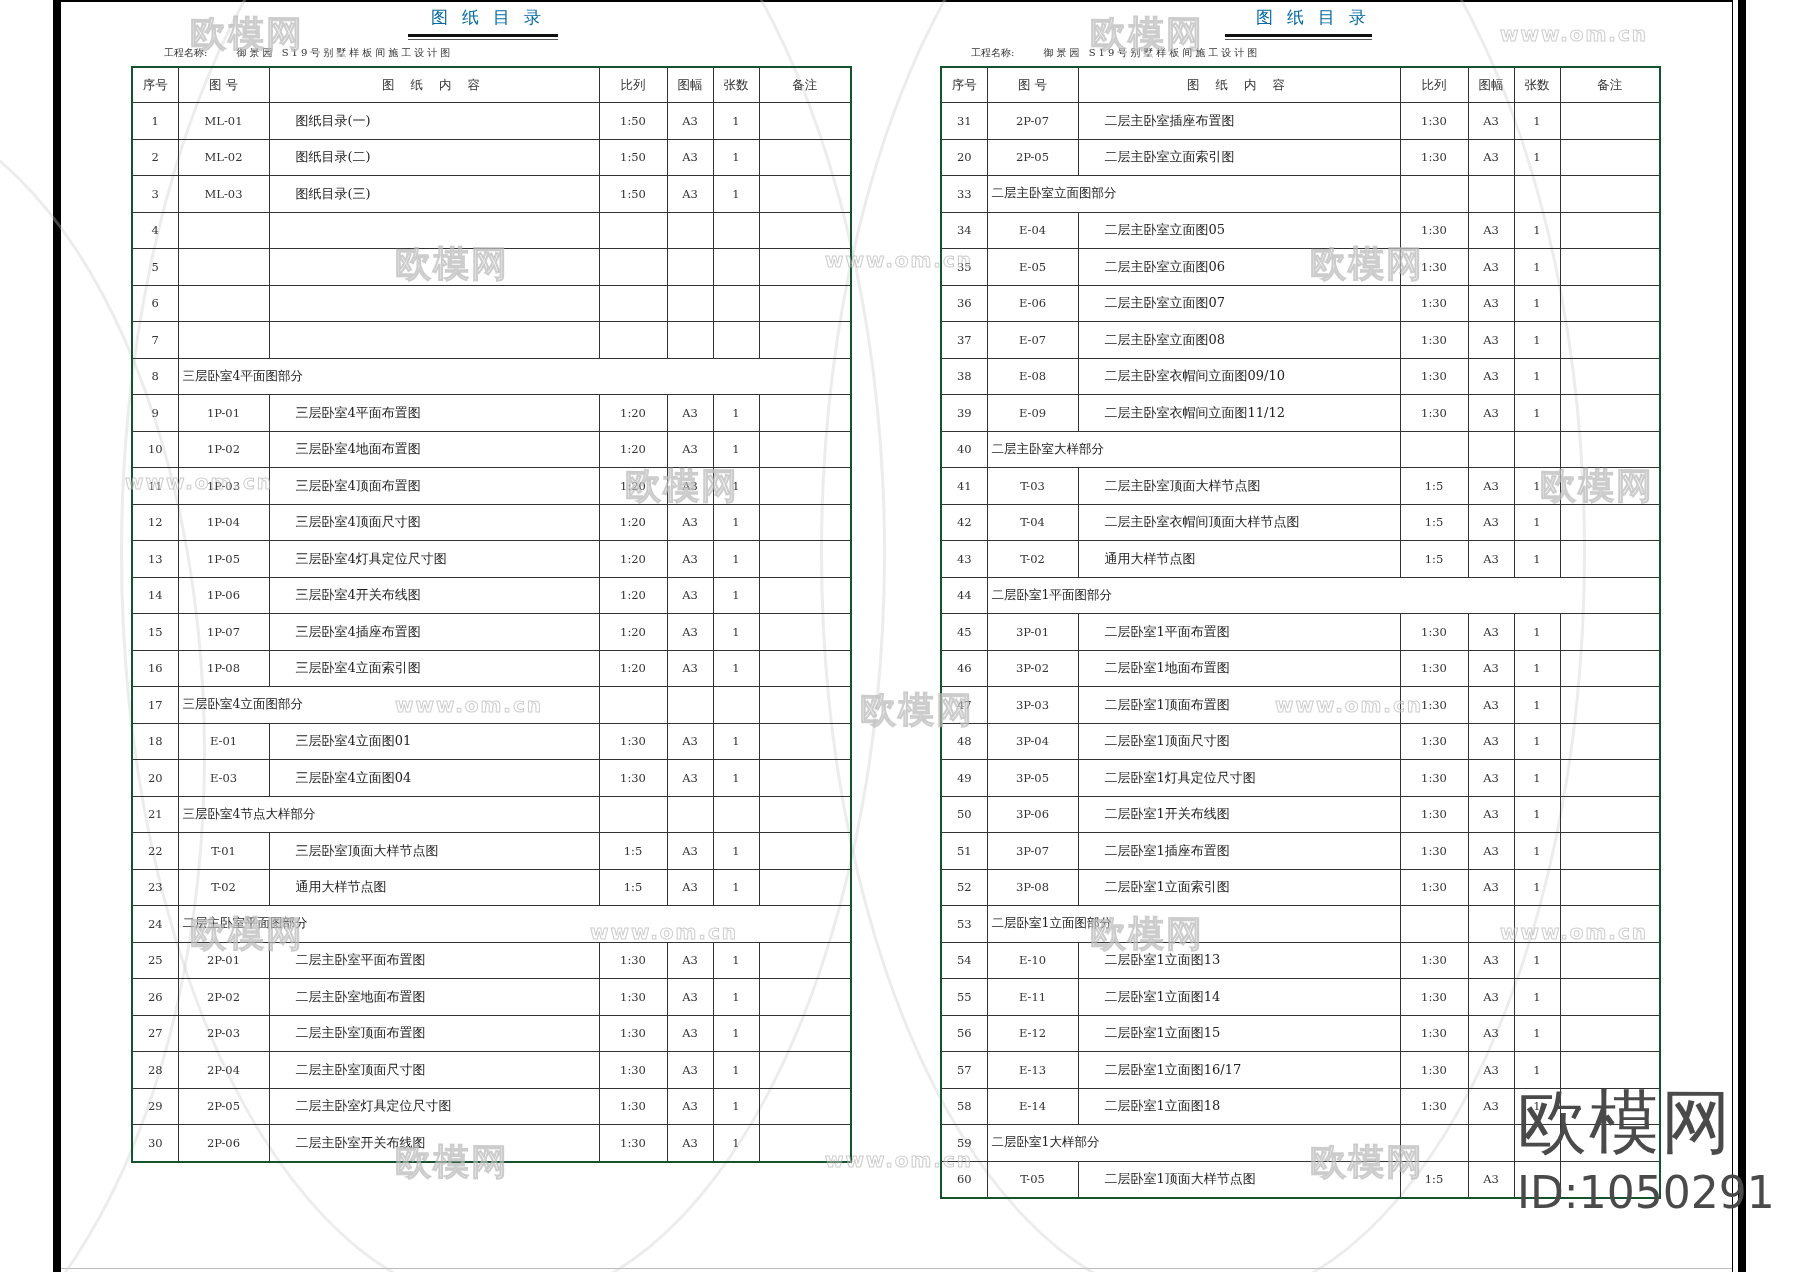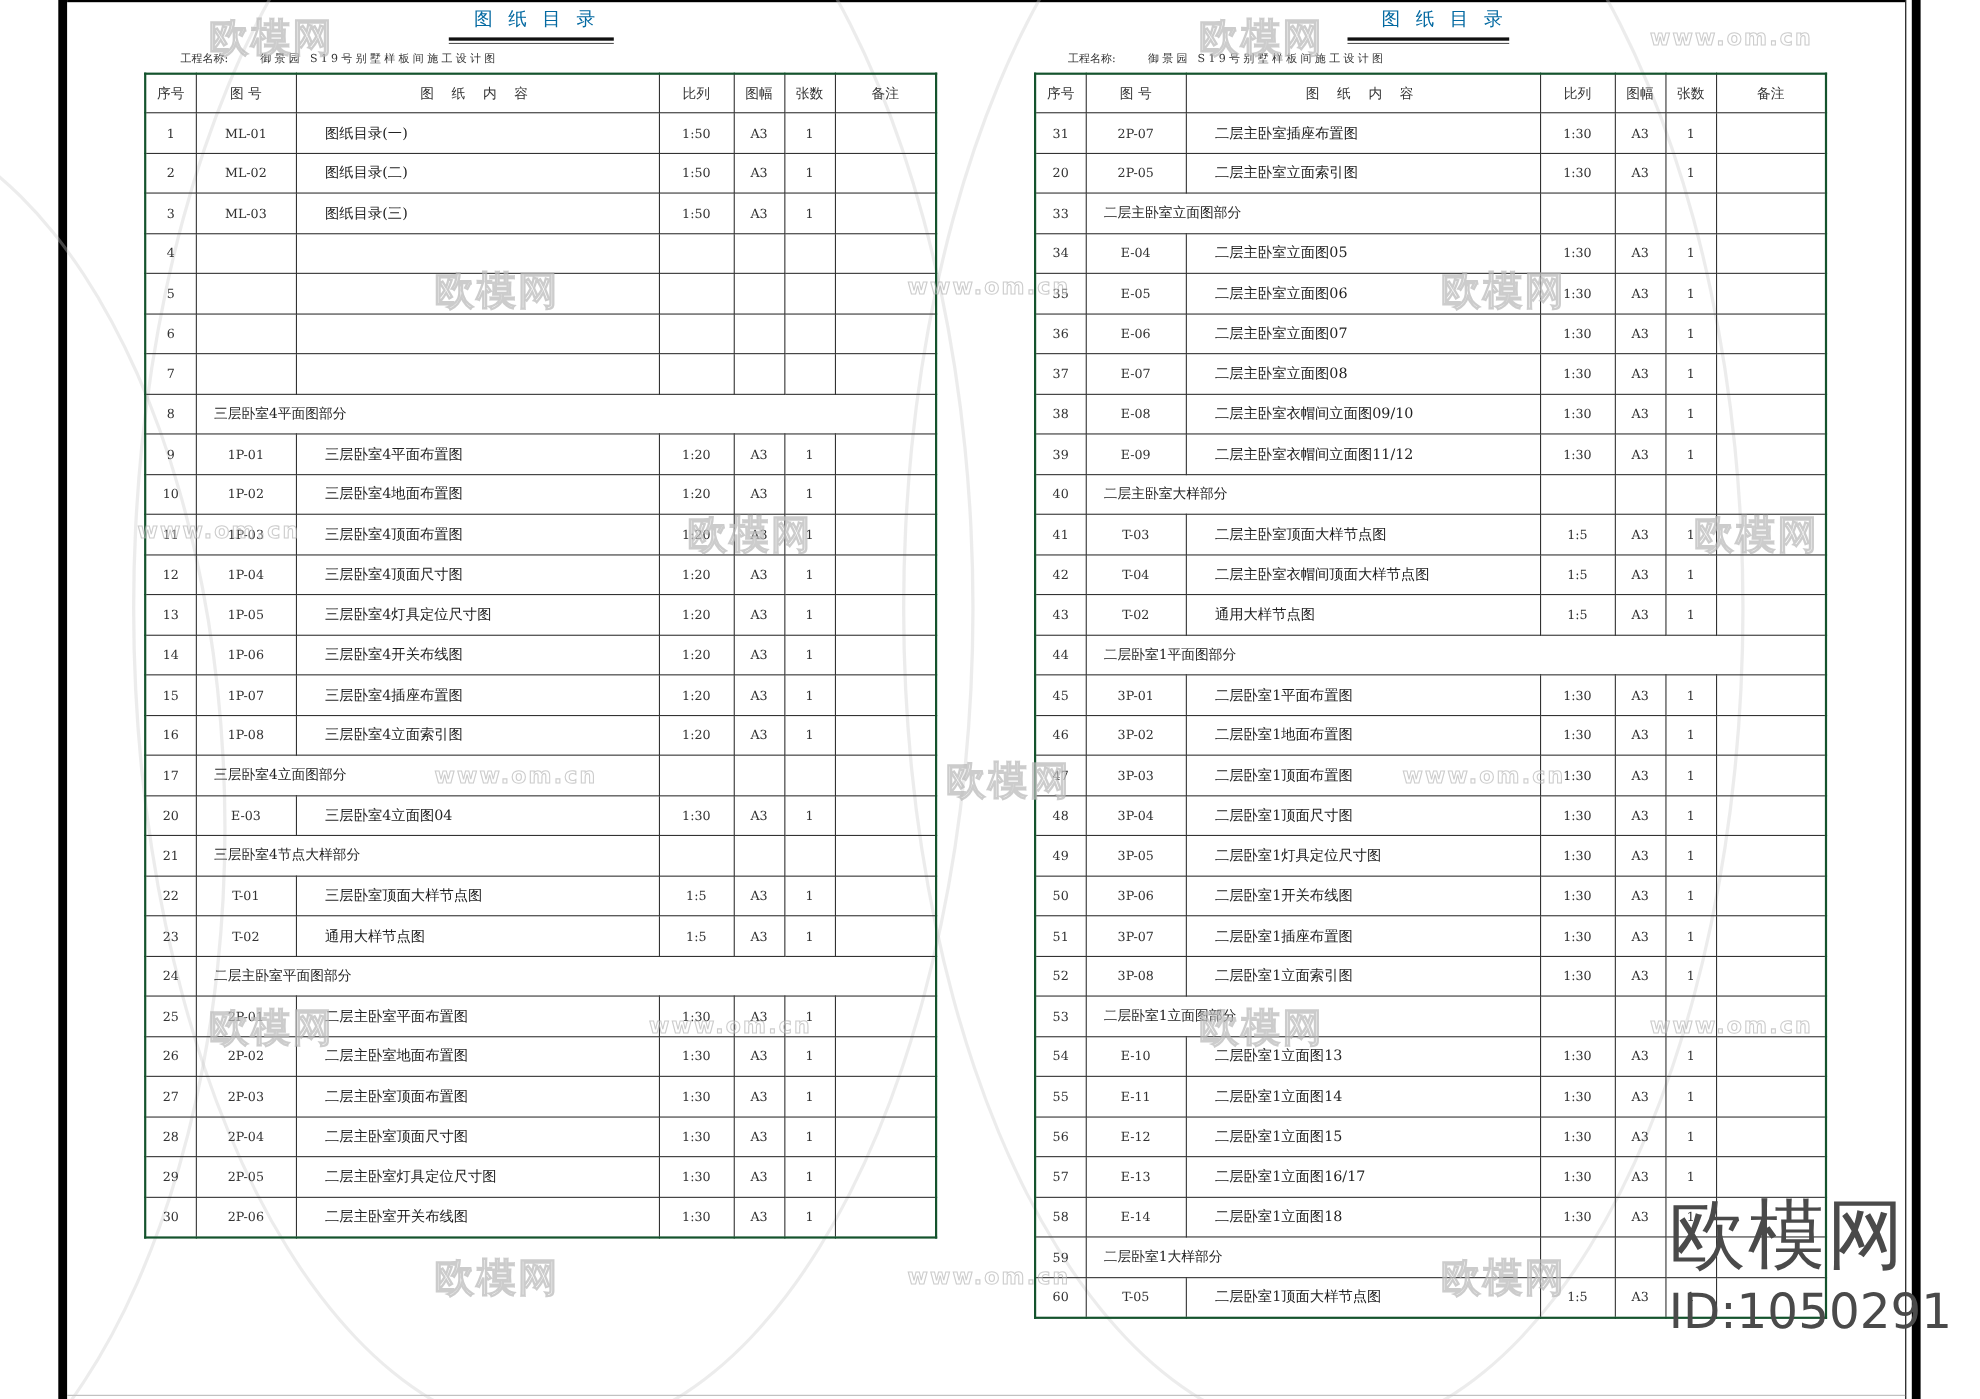--- a/index.html
+++ b/index.html
@@ -33,21 +33,21 @@
     border:2px solid #14532d; table-layout:fixed;
     font-size:12px;
   }
   table.dir td, table.dir th {
     border:1px solid #333; padding:0; height:35.5px;
     text-align:center; vertical-align:middle; white-space:nowrap; overflow:hidden;
     font-weight:normal; color:#333;
   }
   table.dir th { height:34px; font-size:12.5px; color:#333; }
   table.dir td.content { text-align:left; padding-left:26px; font-size:13px; color:#222; }
-  table.dir td.section { text-align:left; padding-left:16px; font-size:12.5px; color:#222; }
+  table.dir td.section { text-align:left; padding-left:4px; font-size:12.5px; color:#222; }
   table.dir td.code { font-size:11.5px; letter-spacing:0px; }
   table.dir td.num { font-size:11.5px; }
   table.dir th.content-h { letter-spacing:6px; }
 
   .wm {
     position:absolute; color:rgba(180,180,180,0.55); font-family:"DejaVu Sans","Liberation Sans",sans-serif;
     font-weight:bold; white-space:nowrap; pointer-events:none;
   }
   .wm-logo { font-size:36px; letter-spacing:2px; -webkit-text-stroke:1px rgba(170,170,170,0.6); color:rgba(255,255,255,0.4); }
   .wm-url { font-size:20px; letter-spacing:2px; -webkit-text-stroke:1px rgba(170,170,170,0.6); color:rgba(255,255,255,0.3); }
@@ -248,20 +248,29 @@
         </tr>
         <tr>
           <td class="num">17</td>
           <td class="section" colspan="2">三层卧室4立面图部分</td>
           <td></td>
           <td></td>
           <td></td>
           <td></td>
         </tr>
         <tr>
+          <td class="num">18</td>
+          <td class="code">E-01</td>
+          <td class="content">三层卧室4立面图01</td>
+          <td class="num">1:30</td>
+          <td class="code">A3</td>
+          <td class="num">1</td>
+          <td></td>
+        </tr>
+        <tr>
           <td class="num">20</td>
           <td class="code">E-03</td>
           <td class="content">三层卧室4立面图04</td>
           <td class="num">1:30</td>
           <td class="code">A3</td>
           <td class="num">1</td>
           <td></td>
         </tr>
         <tr>
           <td class="num">21</td>

